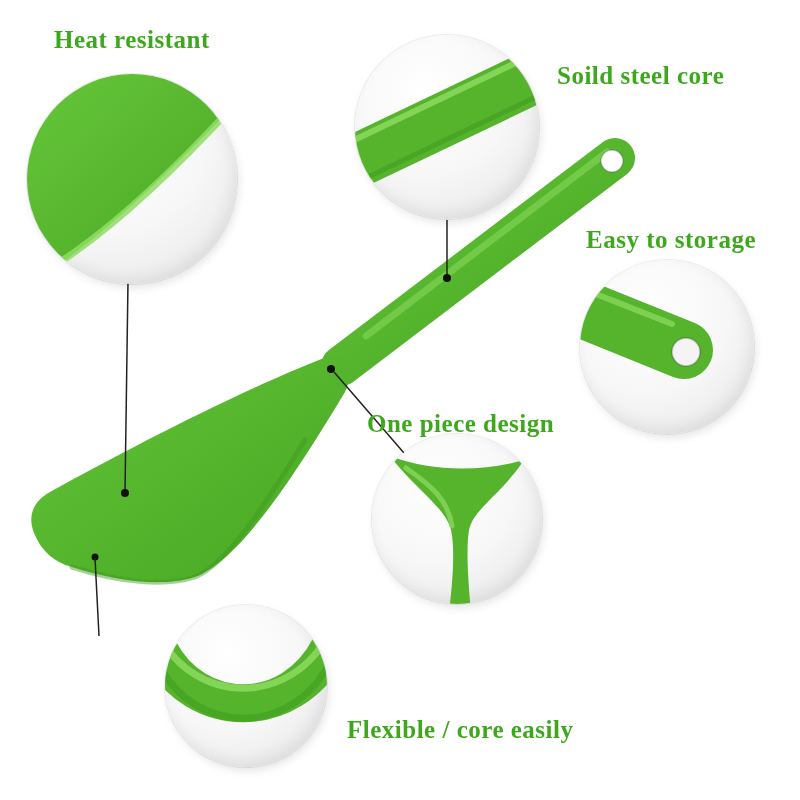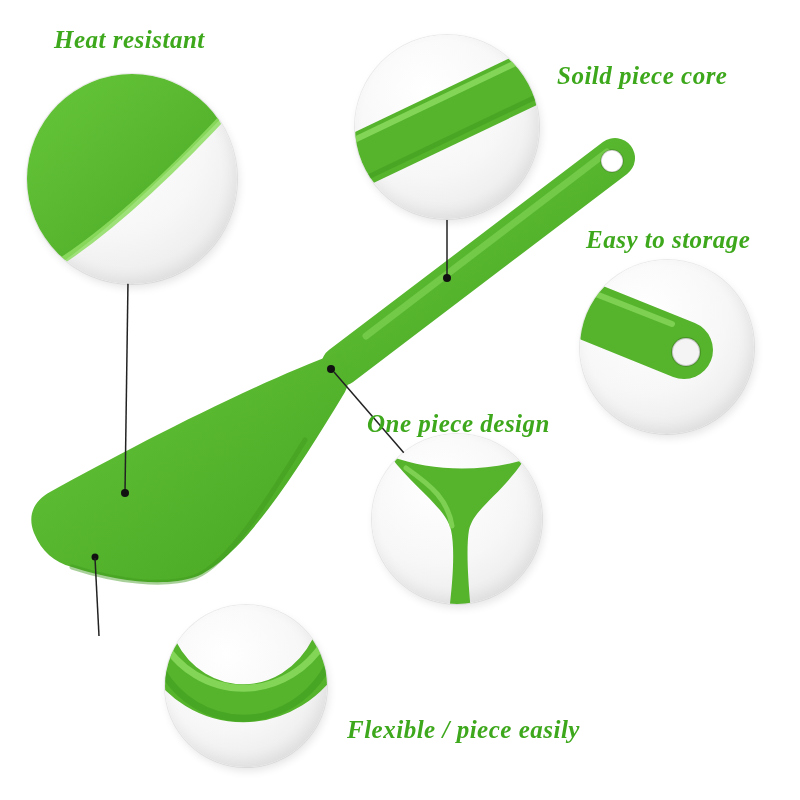--- a/index.html
+++ b/index.html
@@ -9,21 +9,20 @@
   }
   .main-art{position:absolute;left:0;top:0;}
   .label{
     position:absolute;
     font-family:"Liberation Serif", serif;
     font-weight:700;
     font-size:25px;
     color:#3ea81c;
     letter-spacing:0.5px;
     white-space:nowrap;
-    font-style:italic;
   }
   .zoom-circle{
     position:absolute;
     border-radius:50%;
     overflow:hidden;
     background:radial-gradient(circle at 38% 30%, #ffffff 0%, #f7f7f7 50%, #e3e3e3 100%);
     box-shadow:0 0 0 1px rgba(0,0,0,0.07), 2px 4px 8px rgba(0,0,0,0.10), inset -4px -6px 14px rgba(0,0,0,0.06);
   }
   .zoom-circle svg{position:absolute;left:0;top:0;width:100%;height:100%;}
 </style>
@@ -114,21 +113,21 @@
   <div class="zoom-circle" style="left:165px;top:605px;width:162px;height:162px;">
     <svg viewBox="0 0 162 162">
       <path d="M-6 45 C30 115 126 118 165 42" stroke="#55b32c" stroke-width="38" fill="none"></path>
       <path d="M-6 30 C30 100 126 103 165 27" stroke="#8fdd63" stroke-width="7" fill="none" opacity="0.8"></path>
       <path d="M-6 60 C30 130 126 133 165 57" stroke="#3d9a1e" stroke-width="7" fill="none" opacity="0.55"></path>
     </svg>
   </div>
 
   <div class="label" style="left:54px;top:26px;">Heat resistant</div>
 
-  <div class="label" style="left:557px;top:62px;">Soild piece core</div>
+  <div class="label" style="left:557px;top:62px;">Soild steel core</div>
 
   <div class="label" style="left:586px;top:226px;text-align:right;">Easy to storage</div>
 
   <div class="label" style="left:367px;top:410px;">One piece design</div>
 
-  <div class="label" style="left:347px;top:716px;">Flexible / piece easily</div>
+  <div class="label" style="left:347px;top:716px;">Flexible / core easily</div>
 
 </div>
 
 </body></html>

